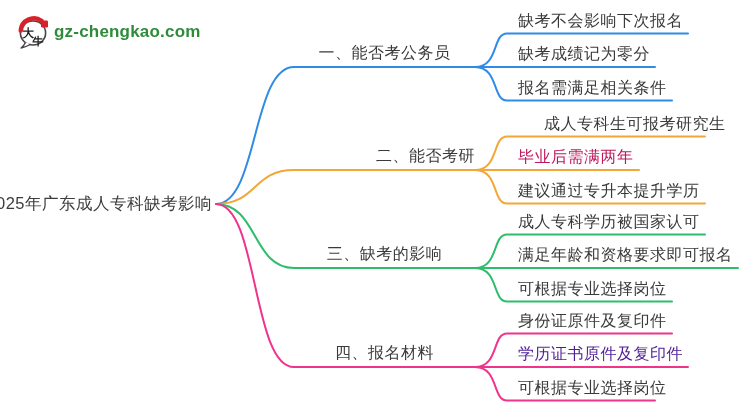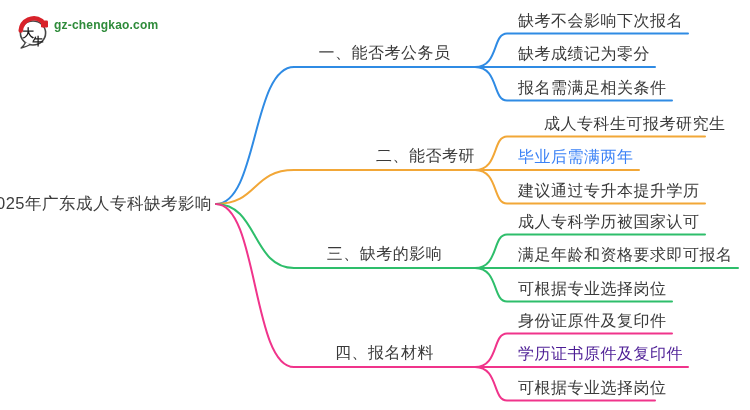--- a/index.html
+++ b/index.html
@@ -17,21 +17,21 @@
     font-size:16px;line-height:20px;color:#3a3a3a;letter-spacing:.5px;
   }
   .leaf-label{
     position:absolute;white-space:nowrap;
     font-size:16px;line-height:20px;color:#3a3a3a;letter-spacing:.5px;
   }
   .logo{position:absolute;left:16px;top:14px;display:flex;align-items:flex-start;}
   .logo-icon{display:block;}
   .logo-text{margin-left:4px;padding-top:4px;}
   .logo-name{font-size:13.5px;font-weight:bold;letter-spacing:.8px;line-height:14px;}
-  .logo-domain{font-size:12px;font-weight:bold;letter-spacing:.2px;line-height:13px;margin-top:1px;}
+  .logo-domain{font-size:17px;font-weight:bold;letter-spacing:.2px;line-height:13px;margin-top:7px;}
 </style>
 </head>
 <body>
 
 <div class="stage">
 
   <svg id="mindmap-svg">
       <path d="M216,204 C258,204 252,67 294,67" fill="none" stroke="#2F8BE4" stroke-width="2" stroke-linecap="round"></path>
       <path d="M294,67 L475,67" fill="none" stroke="#2F8BE4" stroke-width="2" stroke-linecap="round"></path>
       <path d="M475,67 C499,67 492,33.5 507,33.5 L688,33.5" fill="none" stroke="#2F8BE4" stroke-width="2" stroke-linecap="round"></path>
@@ -54,21 +54,21 @@
       <path d="M475,367 C499,367 492,400.5 507,400.5 L655,400.5" fill="none" stroke="#F0348B" stroke-width="2" stroke-linecap="round"></path>
     </svg>
 
   <div id="label-layer">
       <div class="branch-label" style="left: 294px; width: 181px; top: 43px; color: rgb(58, 58, 58);">一、能否考公务员</div>
       <div class="leaf-label" style="left: 518px; top: 10.5px; color: rgb(58, 58, 58);">缺考不会影响下次报名</div>
       <div class="leaf-label" style="left: 518px; top: 44px; color: rgb(58, 58, 58);">缺考成绩记为零分</div>
       <div class="leaf-label" style="left: 518px; top: 77.5px; color: rgb(58, 58, 58);">报名需满足相关条件</div>
       <div class="branch-label" style="left: 294px; width: 181px; top: 146px; color: rgb(58, 58, 58); text-align: right;">二、能否考研</div>
       <div class="leaf-label" style="left: 518px; top: 113.5px; color: rgb(58, 58, 58); margin-left: 26px;">成人专科生可报考研究生</div>
-      <div class="leaf-label" style="left: 518px; top: 147px; color: #3b82f6;">毕业后需满两年</div>
+      <div class="leaf-label" style="left: 518px; top: 147px; color: #be185d;">毕业后需满两年</div>
       <div class="leaf-label" style="left: 518px; top: 180.5px; color: rgb(58, 58, 58);">建议通过专升本提升学历</div>
       <div class="branch-label" style="left: 294px; width: 181px; top: 244px; color: rgb(58, 58, 58);">三、缺考的影响</div>
       <div class="leaf-label" style="left: 518px; top: 211.5px; color: rgb(58, 58, 58);">成人专科学历被国家认可</div>
       <div class="leaf-label" style="left: 518px; top: 245px; color: rgb(58, 58, 58);">满足年龄和资格要求即可报名</div>
       <div class="leaf-label" style="left: 518px; top: 278.5px; color: rgb(58, 58, 58);">可根据专业选择岗位</div>
       <div class="branch-label" style="left: 294px; width: 181px; top: 343px; color: rgb(58, 58, 58);">四、报名材料</div>
       <div class="leaf-label" style="left: 518px; top: 310.5px; color: rgb(58, 58, 58);">身份证原件及复印件</div>
       <div class="leaf-label" style="left: 518px; top: 344px; color: #4c1d95;">学历证书原件及复印件</div>
       <div class="leaf-label" style="left: 518px; top: 377.5px; color: rgb(58, 58, 58);">可根据专业选择岗位</div>
     </div>

